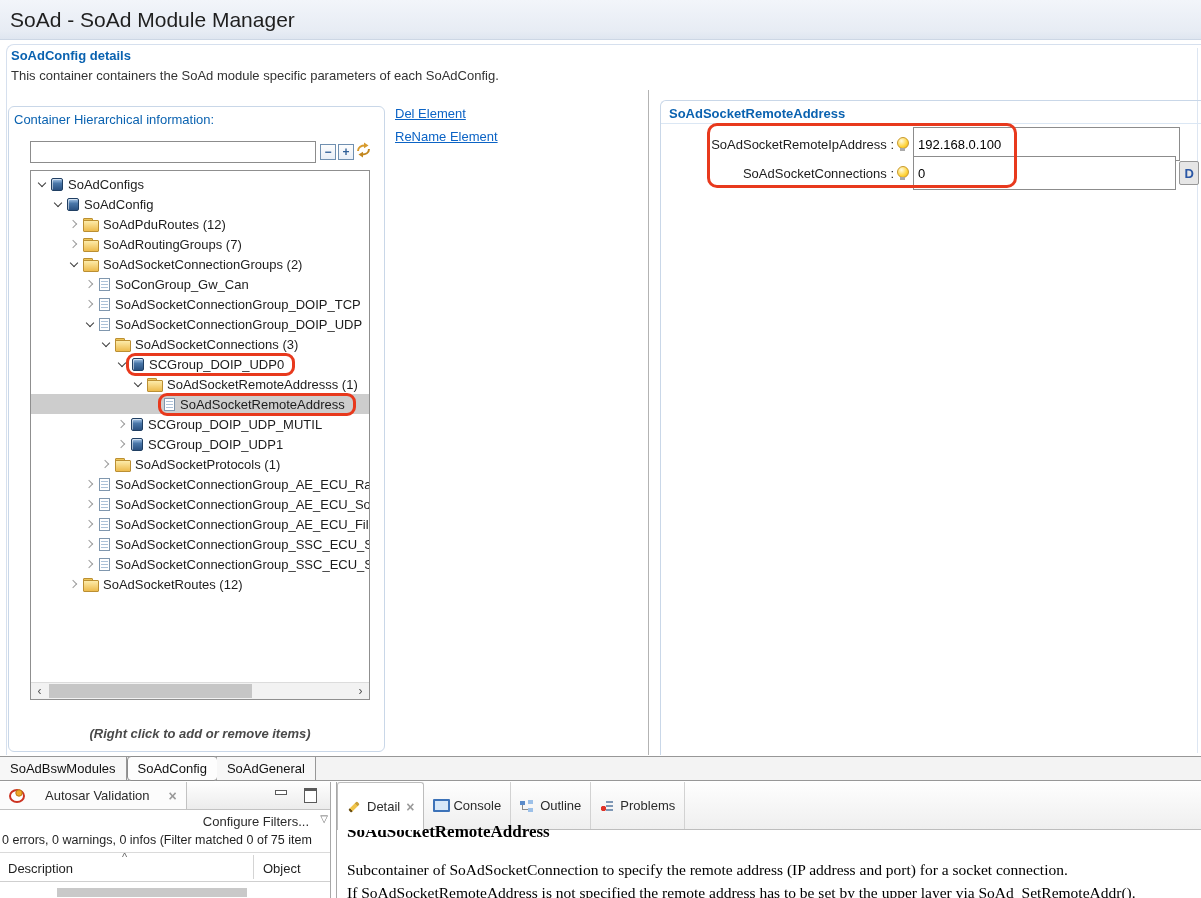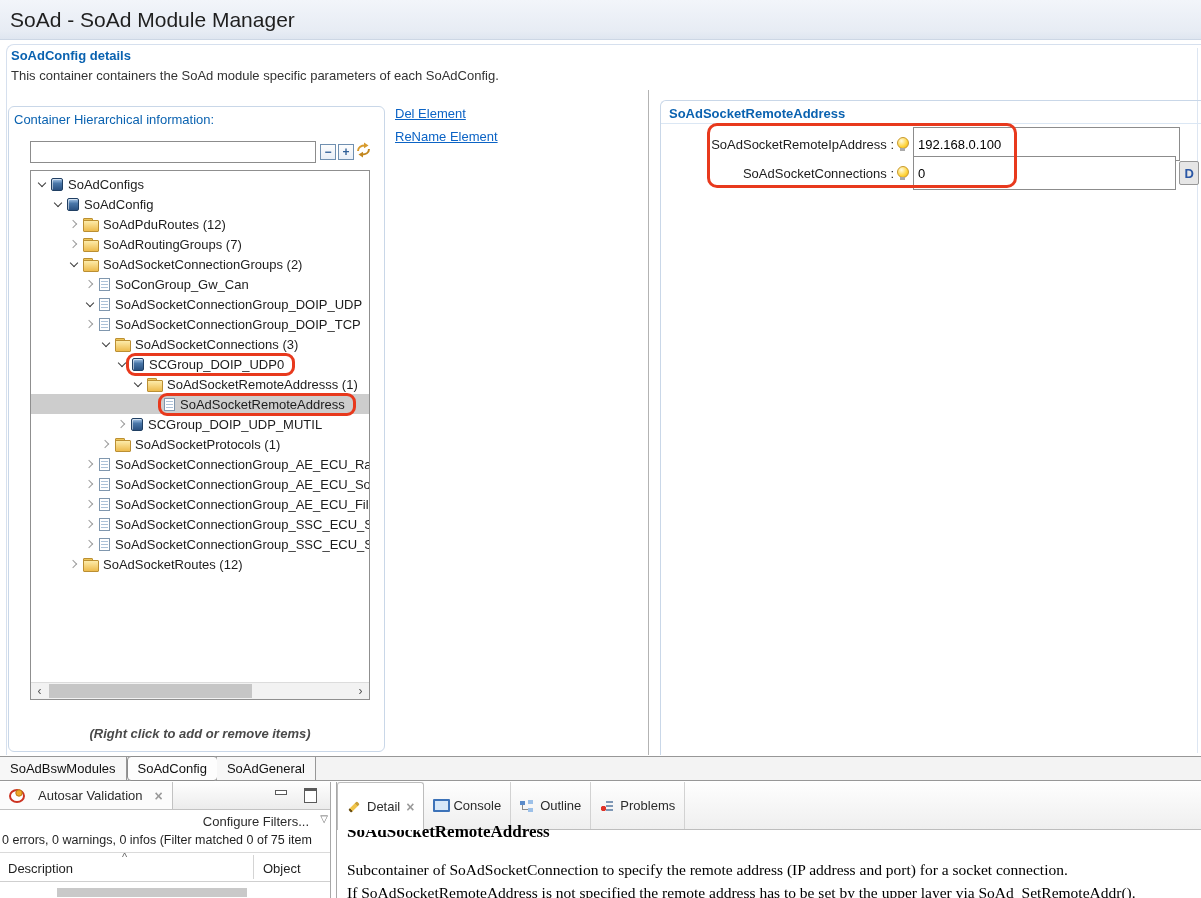--- a/index.html
+++ b/index.html
@@ -86,21 +86,21 @@
     border-top:1px solid #979797;border-bottom:1px solid #979797;display:flex;align-items:stretch;}
   .etab{padding:0 10px;font-size:13px;line-height:23px;color:#111;border-right:1px solid #979797;
     background:#f7f7f7;cursor:pointer;}
   .etab.active{background:#fdfdfd;border:1px solid #8c8c8c;border-radius:4px;margin:-1px -1px -1px 0;line-height:24px;}
 
   
   .vpanel{position:absolute;left:0;top:782px;width:331px;height:116px;background:#fff;}
   .vpanel-border{position:absolute;left:330px;top:782px;width:1px;height:116px;background:#a8a8a8;}
   .vhead{position:absolute;left:0;top:0;right:0;height:28px;
     background:linear-gradient(180deg,#fefefe,#ececec);border-bottom:1px solid #c2c2c2;display:flex;}
-  .vtab-active{display:inline-flex;align-items:center;gap:12px;padding:0 9px;background:#fcfcfc;
+  .vtab-active{display:inline-flex;align-items:center;gap:19px;padding:0 9px;background:#fcfcfc;
     border-right:1px solid #c2c2c2;font-size:13px;color:#2b2b2b;}
   .close-x{color:#9a9a9a;font:bold 14px/1 "Liberation Sans",sans-serif;cursor:pointer;}
   .minmax{position:absolute;top:8px;cursor:pointer;}
   .minmax.min{right:44px;}
   .minmax.min::before{content:'';display:block;width:10px;height:3px;border:1px solid #5a5a5a;background:#fff;}
   .minmax.max{right:14px;top:6px;}
   .minmax.max::before{content:'';display:block;width:11px;height:11px;border:1px solid #5a5a5a;border-top:3px solid #5a5a5a;background:#fff;}
   .vtoolbar{position:absolute;left:0;right:0;top:28px;height:22px;}
   .vtoolbar .cfg{position:absolute;right:22px;top:4px;font-size:13px;color:#2b2b2b;cursor:pointer;}
   .vtoolbar .dd{position:absolute;right:3px;top:3px;font-size:10px;color:#666;cursor:pointer;}
@@ -211,31 +211,31 @@
           </span>
         </div>
         <div class="trow" style="padding-left: 52px;">
           <span class="tw collapsed"></span>
           <span class="tcontent">
             <span class="ticon doc"></span>
             <span class="tlabel">SoConGroup_Gw_Can</span>
           </span>
         </div>
         <div class="trow" style="padding-left: 52px;">
+          <span class="tw collapsed"></span>
+          <span class="tcontent">
+            <span class="ticon doc"></span>
+            <span class="tlabel">SoAdSocketConnectionGroup_DOIP_TCP</span>
+          </span>
+        </div>
+        <div class="trow" style="padding-left: 52px;">
           <span class="tw expanded"></span>
           <span class="tcontent">
             <span class="ticon doc"></span>
             <span class="tlabel">SoAdSocketConnectionGroup_DOIP_UDP</span>
-          </span>
-        </div>
-        <div class="trow" style="padding-left: 52px;">
-          <span class="tw collapsed"></span>
-          <span class="tcontent">
-            <span class="ticon doc"></span>
-            <span class="tlabel">SoAdSocketConnectionGroup_DOIP_TCP</span>
           </span>
         </div>
         <div class="trow" style="padding-left: 68px;">
           <span class="tw expanded"></span>
           <span class="tcontent">
             <span class="ticon folder"></span>
             <span class="tlabel">SoAdSocketConnections (3)</span>
           </span>
         </div>
         <div class="trow" style="padding-left: 84px;">
@@ -257,20 +257,27 @@
           <span class="tcontent redbox">
             <span class="ticon doc"></span>
             <span class="tlabel">SoAdSocketRemoteAddress</span>
           </span>
         </div>
         <div class="trow" style="padding-left: 84px;">
           <span class="tw collapsed"></span>
           <span class="tcontent">
             <span class="ticon config"></span>
             <span class="tlabel">SCGroup_DOIP_UDP_MUTIL</span>
+          </span>
+        </div>
+        <div class="trow" style="padding-left: 84px;">
+          <span class="tw collapsed"></span>
+          <span class="tcontent">
+            <span class="ticon config"></span>
+            <span class="tlabel">SCGroup_DOIP_UDP1</span>
           </span>
         </div>
         <div class="trow" style="padding-left: 68px;">
           <span class="tw collapsed"></span>
           <span class="tcontent">
             <span class="ticon folder"></span>
             <span class="tlabel">SoAdSocketProtocols (1)</span>
           </span>
         </div>
         <div class="trow" style="padding-left: 52px;">

